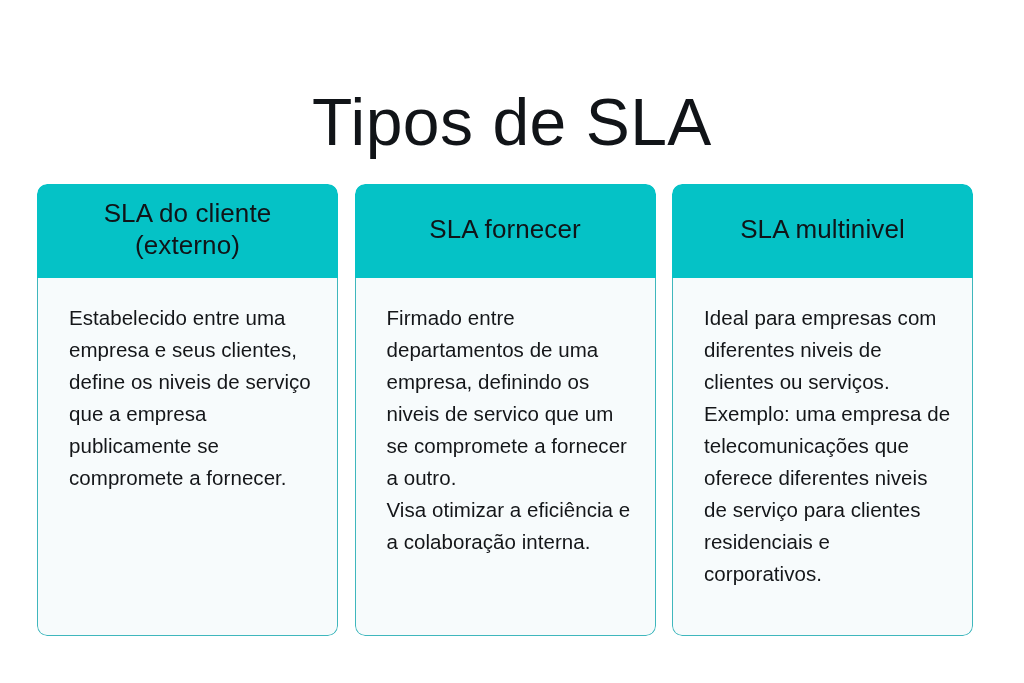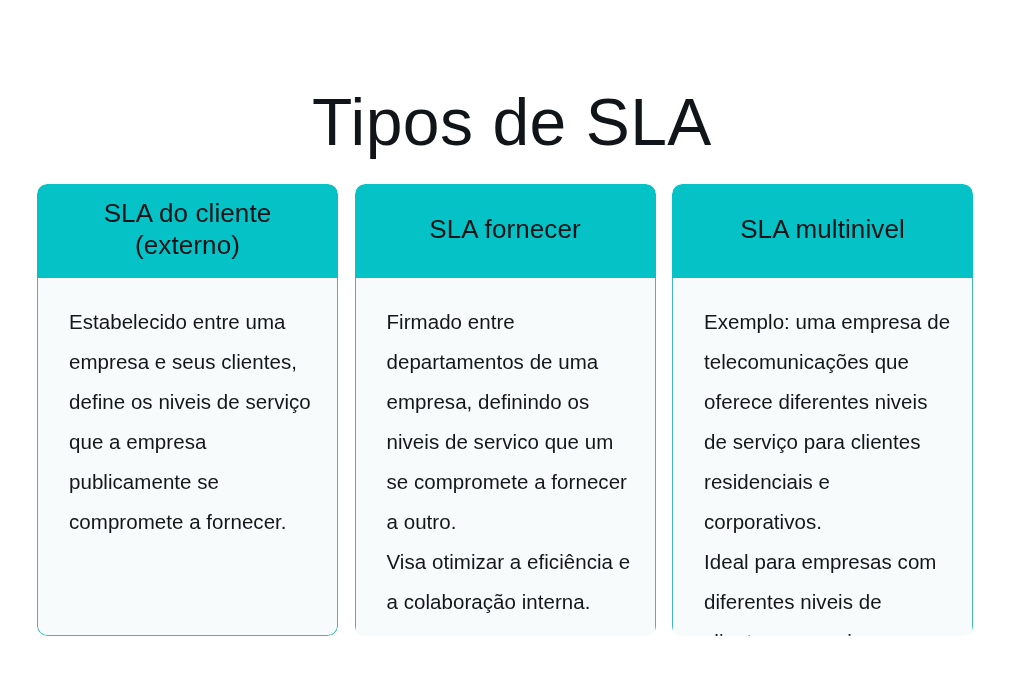--- a/index.html
+++ b/index.html
@@ -84,21 +84,21 @@
   .card-body {
     flex: 1 1 auto;
     background: #f7fbfc;
     border: 1.6px solid #3fb7bd;
     border-top: none;
     border-bottom-left-radius: 10px;
     border-bottom-right-radius: 10px;
     box-sizing: border-box;
     padding: 24px 20px 18px 31px;
     font-size: 20.5px;
-    line-height: 40px;
+    line-height: 32px;
     color: #141619;
     font-weight: 400;
     letter-spacing: 0.05px;
   }
 
   .card-body p {
     margin: 0;
   }
 </style>
 </head>
@@ -127,19 +127,19 @@
         <p>Firmado entre departamentos de uma empresa, definindo os niveis de servico que um se compromete a fornecer a outro.</p>
         <p>Visa otimizar a eficiência e a colaboração interna.</p>
       </div>
     </div>
 
     <div class="card">
       <div class="card-header">
         <span>SLA multinivel</span>
       </div>
       <div class="card-body">
+        <p>Ideal para empresas com diferentes niveis de clientes ou serviços.</p>
         <p>Exemplo: uma empresa de telecomunicações que oferece diferentes niveis de serviço para clientes residenciais e corporativos.</p>
-        <p>Ideal para empresas com diferentes niveis de clientes ou serviços.</p>
       </div>
     </div>
 
   </div>
 </div>
 
 </body></html>

